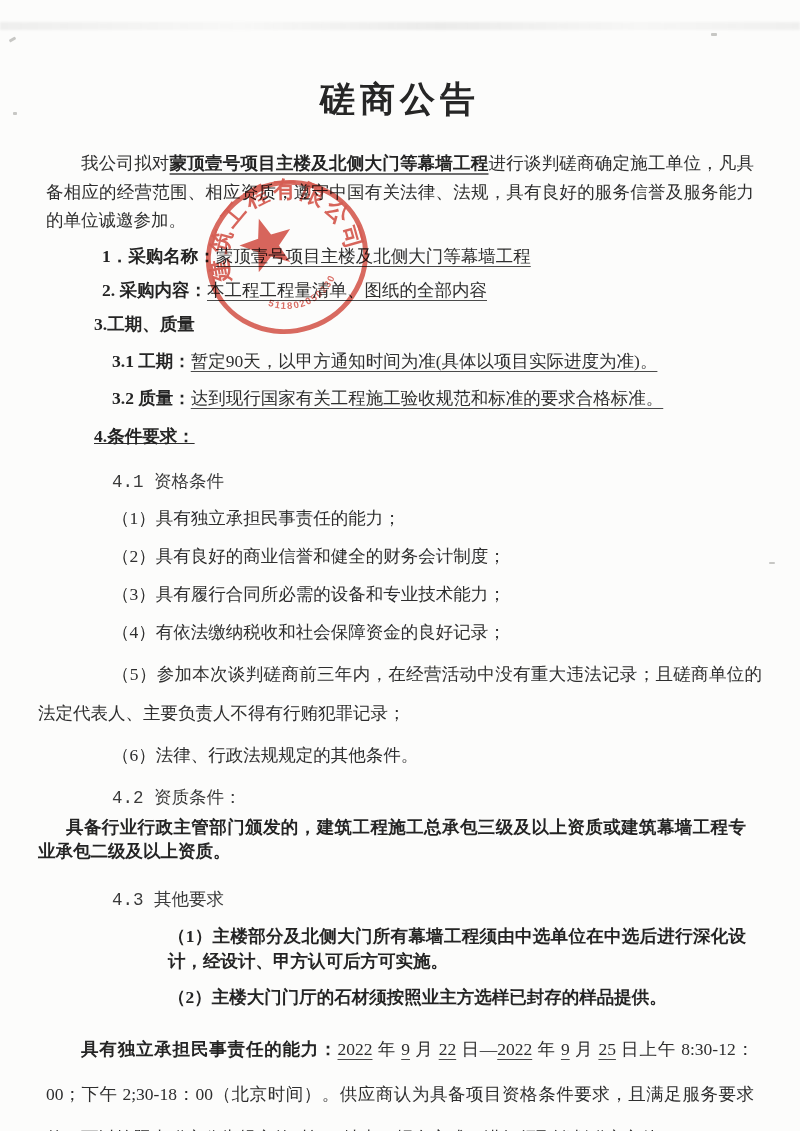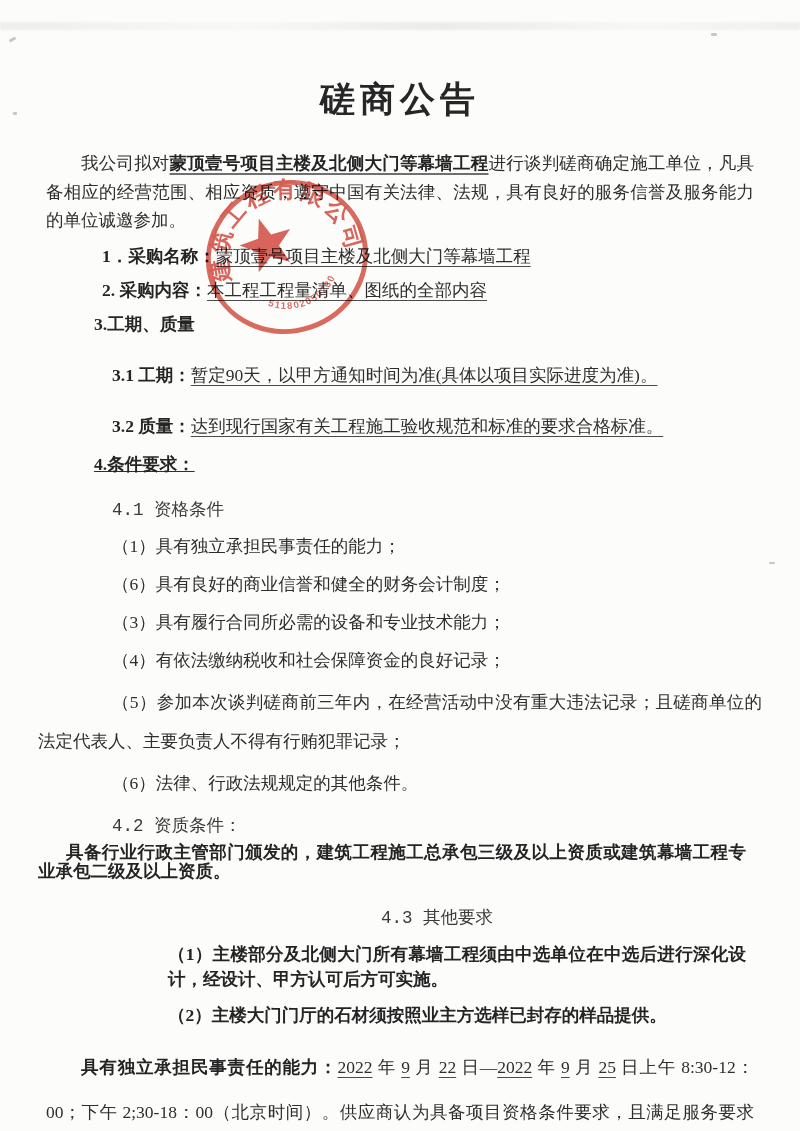--- a/index.html
+++ b/index.html
@@ -34,26 +34,26 @@
   }
   .u2{
     text-decoration:underline;
     text-decoration-color:#6f6f6f;
     text-decoration-thickness:1.5px;
     text-underline-offset:4px;
   }
   b,.b{font-weight:700;color:#242424;}
   .item12{margin:7px 0 0 64px;line-height:27px;}
   .item3{margin:7px 0 0 56px;line-height:27px;}
-  .sub3{margin:23px 0 0 74px;line-height:28px;}
+  .sub3{margin:9px 0 0 74px;line-height:28px;}
   .sec4{margin:11px 0 0 56px;line-height:27px;text-decoration:underline;}
   .sub4{margin:19px 0 0 74px;line-height:27px;color:#3a3a3a;font-family:Liberation Mono, monospace;}
   .cond{margin:7px 0 0 0;line-height:31px;text-indent:74px;text-align:justify;}
   .cond5{line-height:39px;}
-  .b42{margin:3px 16px 0 0;line-height:19px;text-indent:28px;text-align:justify;}
+  .b42{margin:3px 16px 0 0;line-height:24px;text-indent:28px;text-align:justify;}
   .c43{margin:10px 0 0 130px;line-height:25.5px;text-align:justify;width:578px;}
   .signup{margin-top:17px;line-height:44.5px;text-align:justify;text-indent:2em;}
   
   .seal{
     position:absolute;left:201px;top:176px;width:172px;height:162px;
     mix-blend-mode:multiply;opacity:.82;pointer-events:none;
   }
   .seal svg{width:100%;height:100%;}
   .seal text{font-family:"Liberation Sans","DejaVu Sans",sans-serif;font-weight:bold;fill:#cf392d;}
 </style>
@@ -81,30 +81,30 @@
 
     <p class="sub3"><b>3.1 工期：</b><span class="u">暂定90天，以甲方通知时间为准(具体以项目实际进度为准)。</span></p>
 
     <p class="sub3"><b>3.2 质量：</b><span class="u">达到现行国家有关工程施工验收规范和标准的要求合格标准。</span></p>
 
     <p class="sec4"><b>4.条件要求：</b></p>
 
     <p class="sub4">4.1 资格条件</p>
 
     <p class="cond">（1）具有独立承担民事责任的能力；</p>
-    <p class="cond">（6）具有良好的商业信誉和健全的财务会计制度；</p>
+    <p class="cond">（2）具有良好的商业信誉和健全的财务会计制度；</p>
     <p class="cond">（3）具有履行合同所必需的设备和专业技术能力；</p>
     <p class="cond">（4）有依法缴纳税收和社会保障资金的良好记录；</p>
     <p class="cond cond5">（5）参加本次谈判磋商前三年内，在经营活动中没有重大违法记录；且磋商单位的法定代表人、主要负责人不得有行贿犯罪记录；</p>
     <p class="cond">（6）法律、行政法规规定的其他条件。</p>
 
     <p class="sub4" style="margin-top:14px;">4.2 资质条件：</p>
     <p class="b42"><b>具备行业行政主管部门颁发的，建筑工程施工总承包三级及以上资质或建筑幕墙工程专业承包二级及以上资质。</b></p>
 
-    <p class="sub4" style="margin-top:24px;text-align:center;">4.3 其他要求</p>
+    <p class="sub4" style="margin-top:24px;">4.3 其他要求</p>
     <p class="c43"><b>（1）主楼部分及北侧大门所有幕墙工程须由中选单位在中选后进行深化设计，经设计、甲方认可后方可实施。</b></p>
     <p class="c43"><b>（2）主楼大门门厅的石材须按照业主方选样已封存的样品提供。</b></p>
 
     <p class="signup"><b>具有独立承担民事责任的能力：</b><span class="u">2022</span><span> 年 </span><span class="u">9</span><span> 月 </span><span class="u">22</span><span> 日—</span><span class="u">2022</span><span> 年 </span><span class="u">9</span><span> 月 </span><span class="u">25</span><span> 日上午 8:30-12：00；下午 2;30-18：00（北京时间）。供应商认为具备项目资格条件要求，且满足服务要求的，可以按照本磋商公告规定的时间、地点、报名方式，进行领取谈判磋商文件。</span></p>
 
   </div>
 
   <div class="seal">
     <svg viewBox="0 0 172 162" xmlns="http://www.w3.org/2000/svg">
       <g transform="rotate(-18 86 81)" stroke="none">

